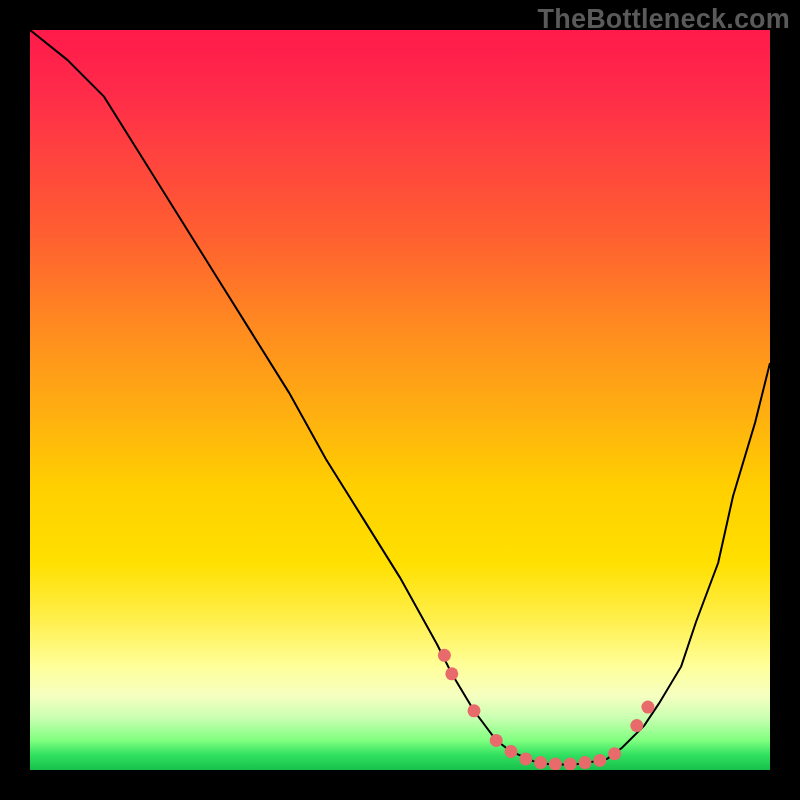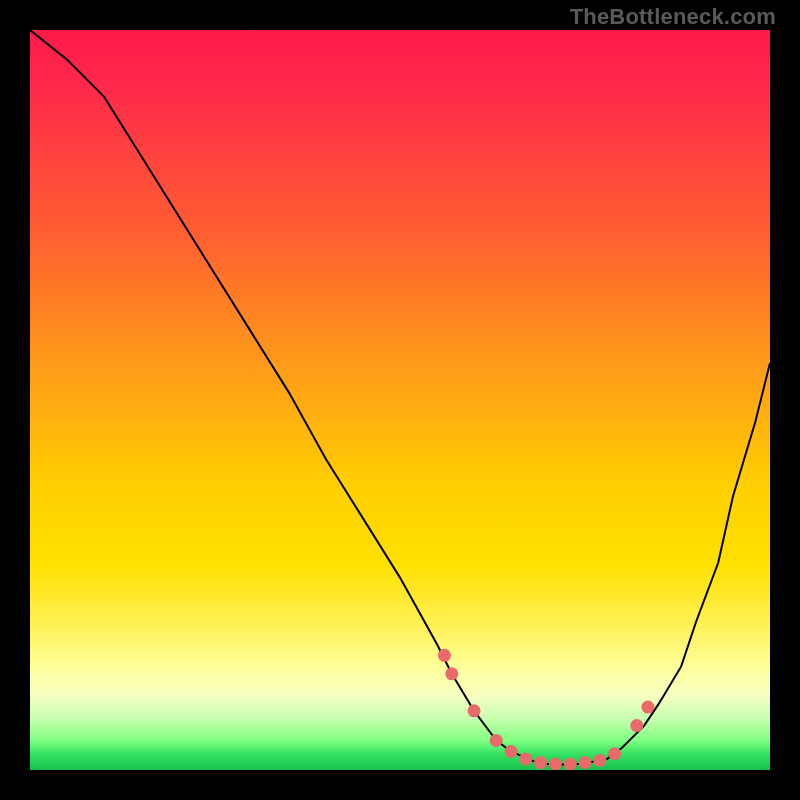--- a/index.html
+++ b/index.html
@@ -45,23 +45,23 @@
   .svg-layer {
     position: absolute;
     left: 0;
     top: 0;
     width: 740px;
     height: 740px;
   }
   .attribution {
     position: absolute;
     top: 4px;
-    right: 24px;
+    right: 10px;
     font-family: Arial, Helvetica, sans-serif;
-    font-size: 22px;
+    font-size: 27px;
     font-weight: bold;
     color: #5a5a5a;
     letter-spacing: 0.2px;
   }
 </style>
 </head>
 <body>
 
 <div class="frame">
   <div class="attribution">TheBottleneck.com</div>

